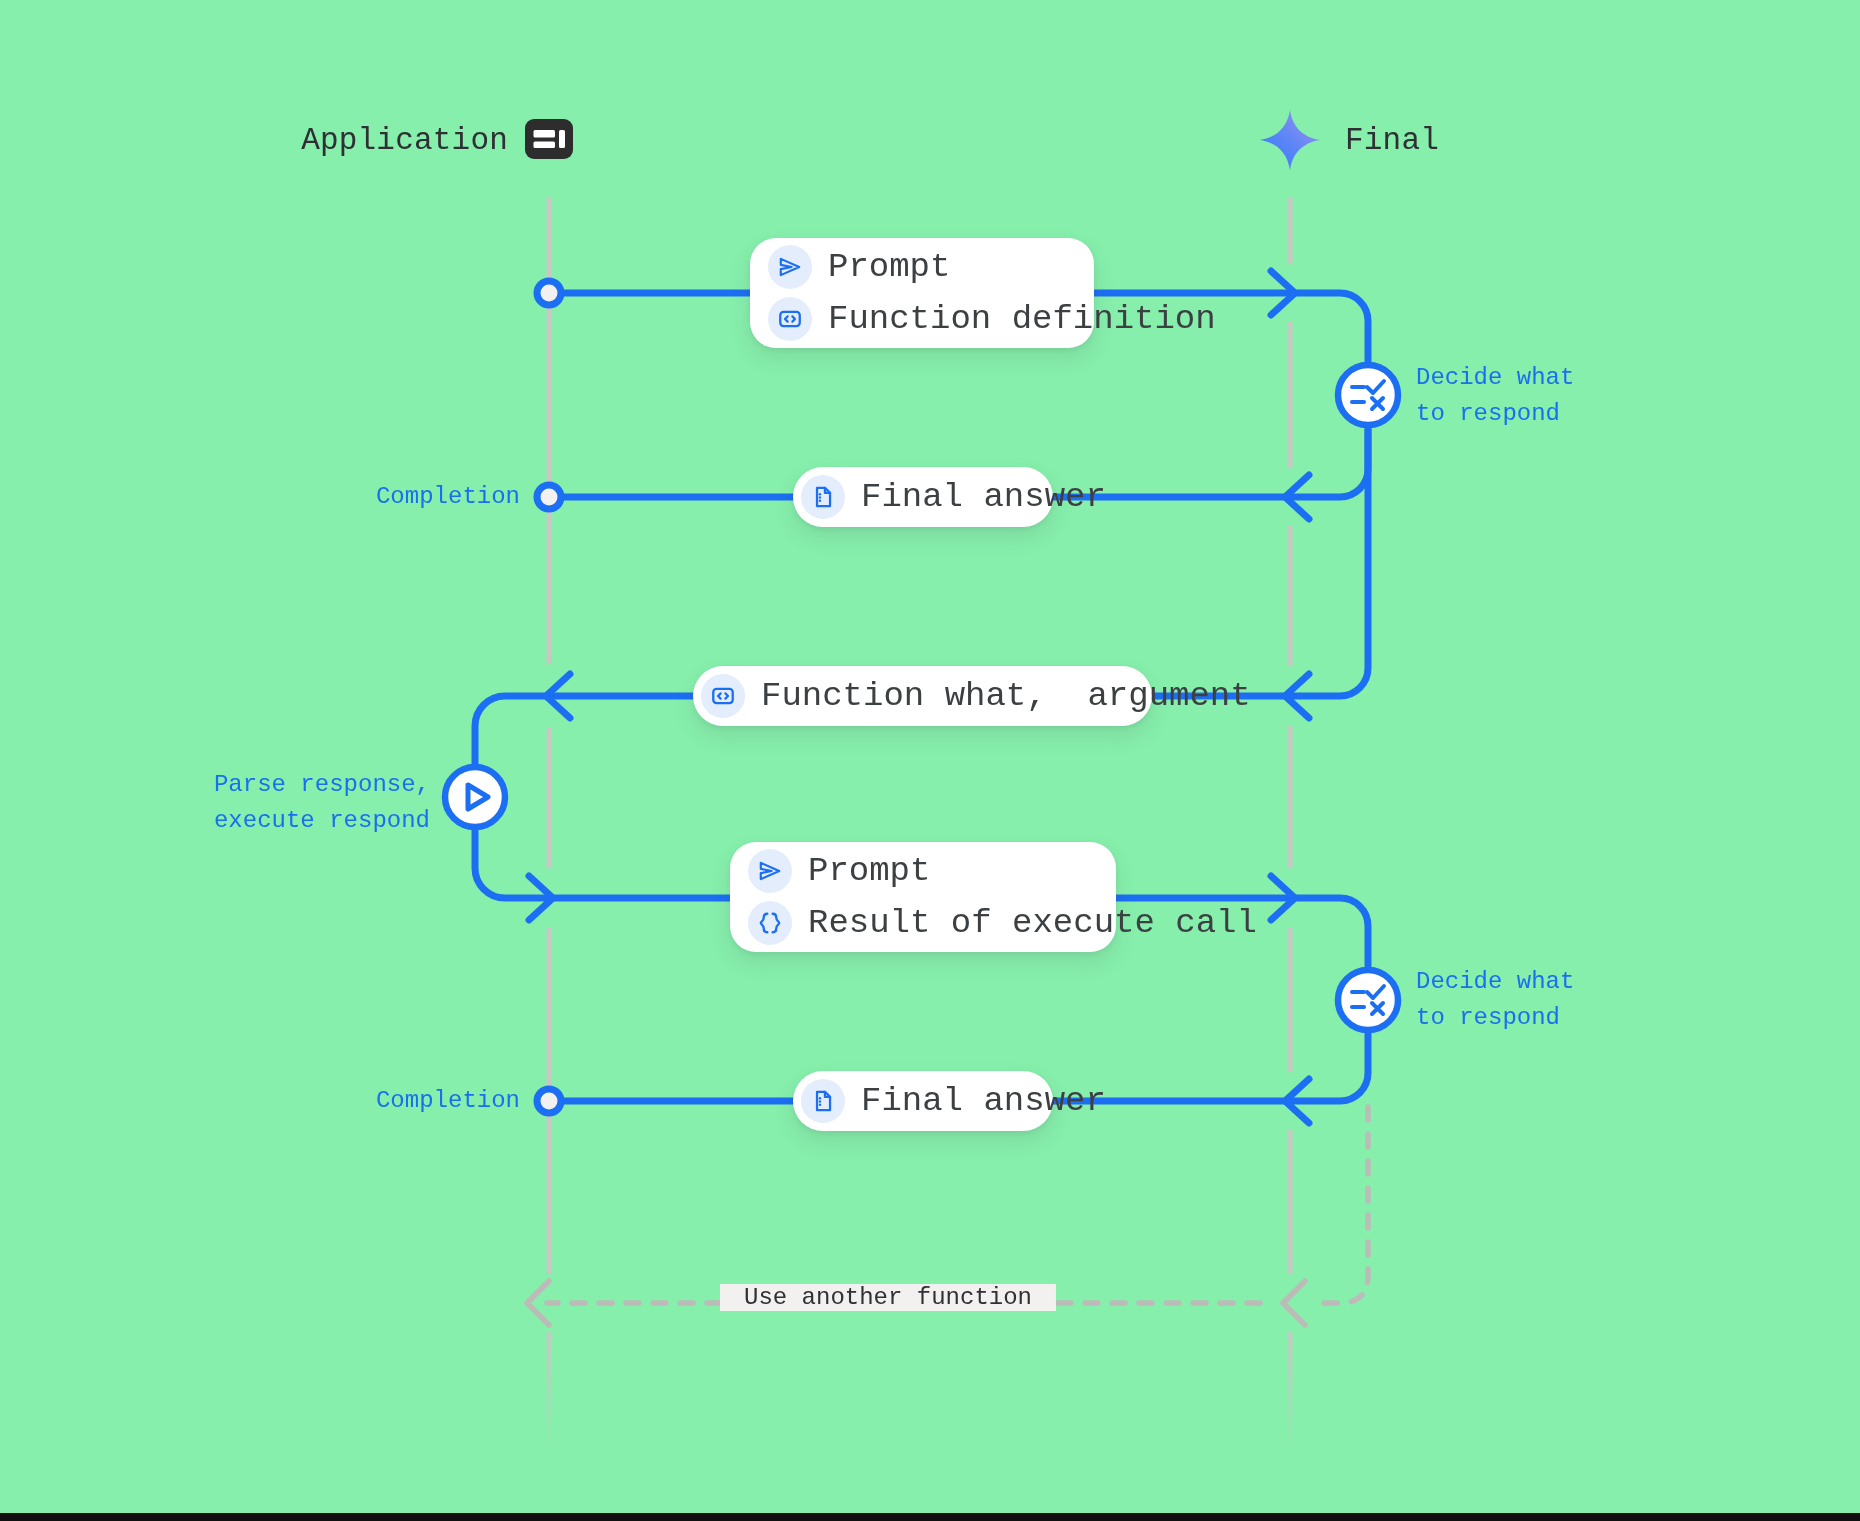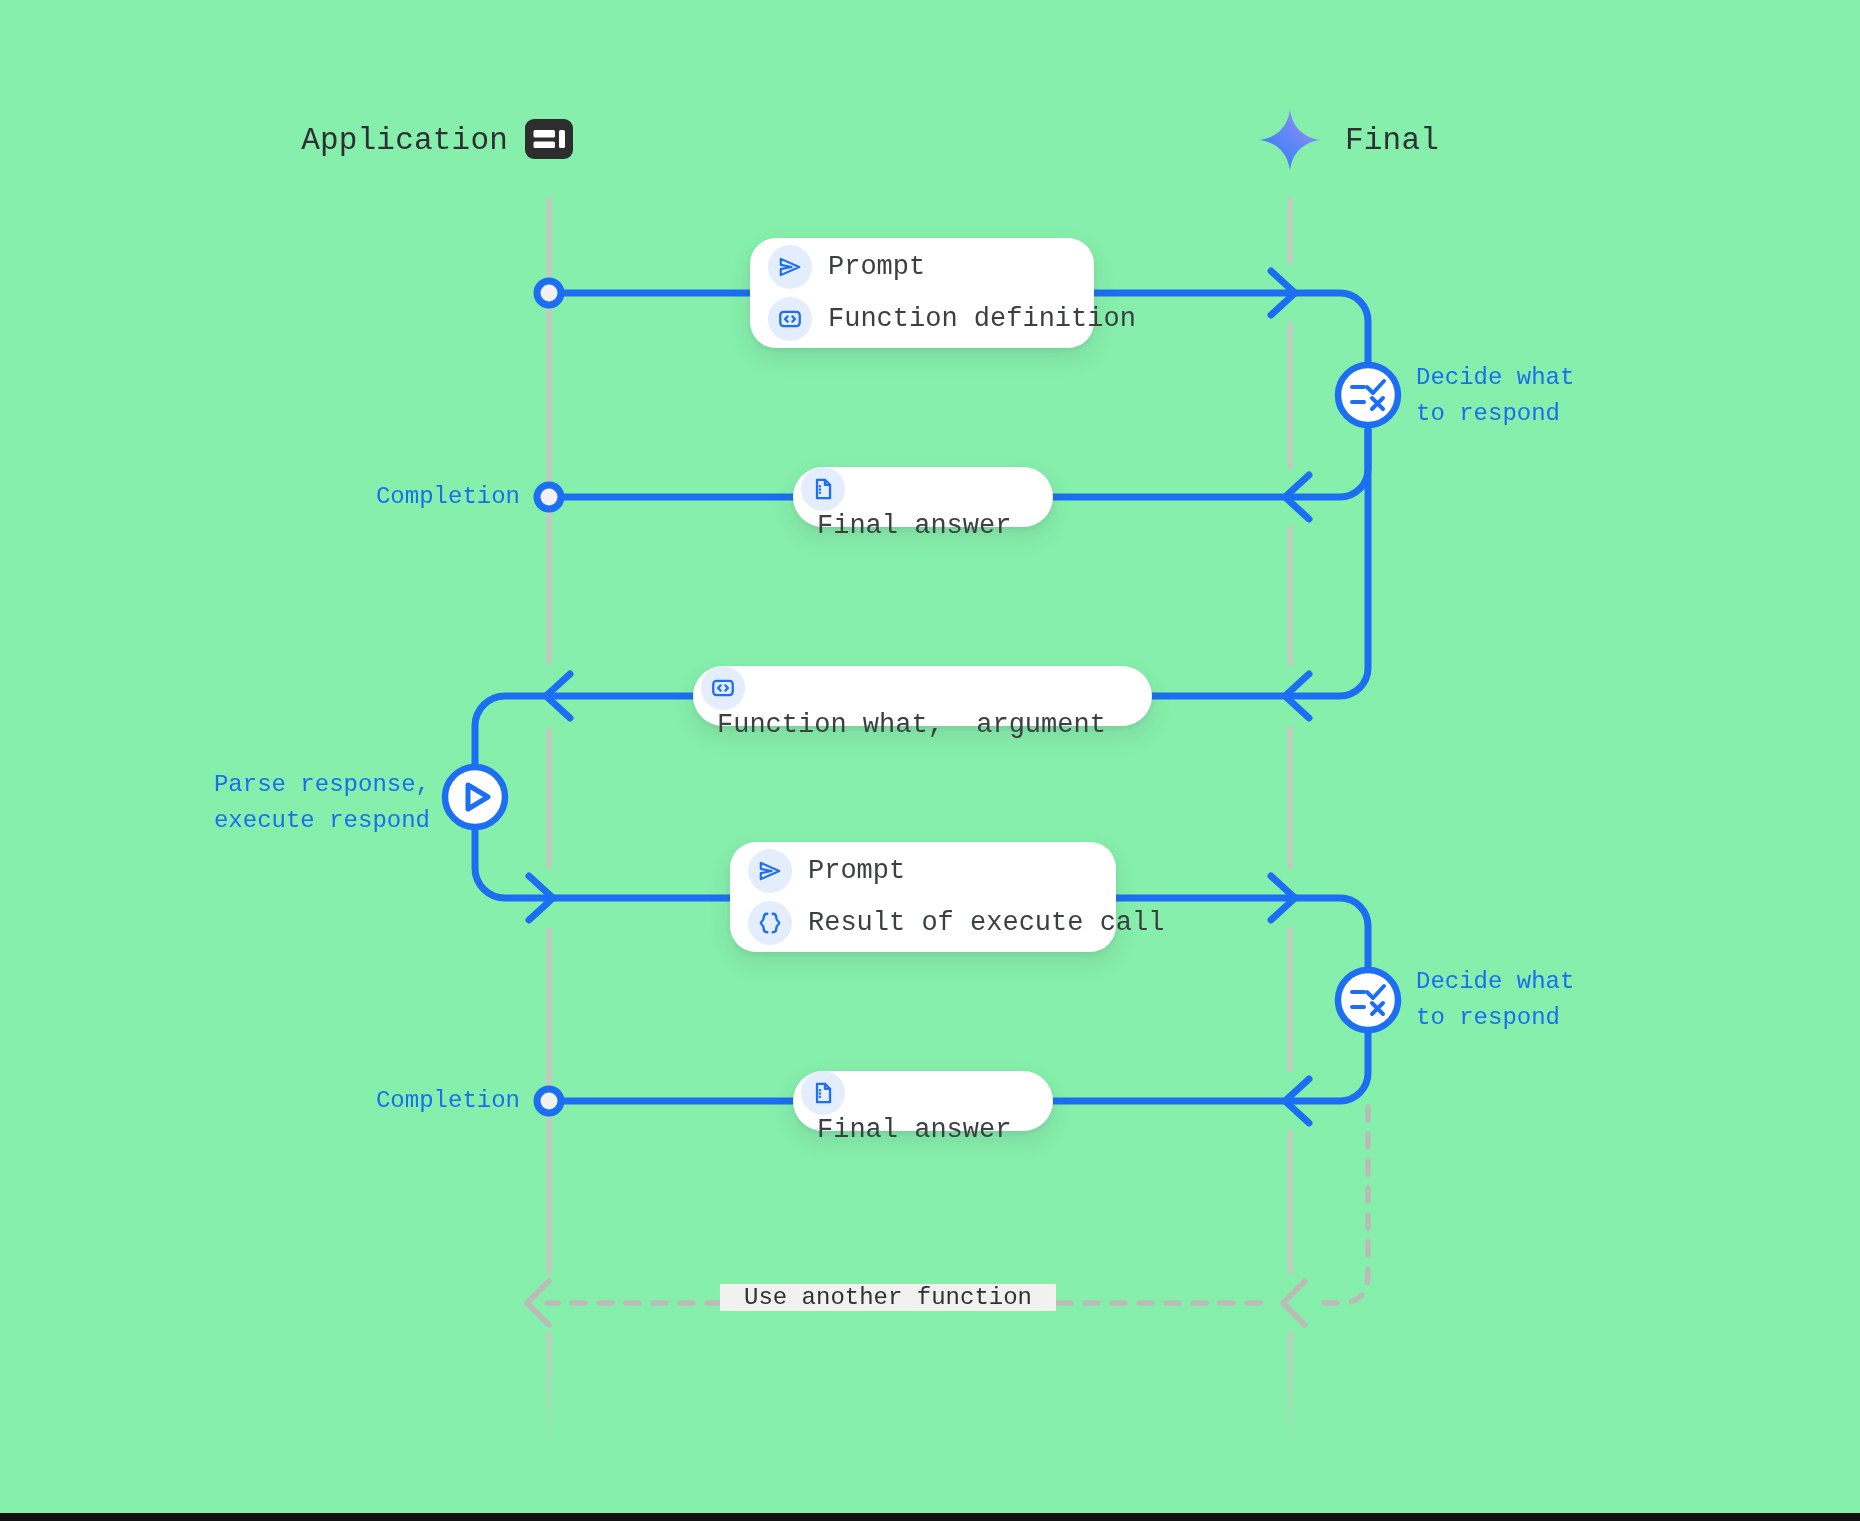--- a/index.html
+++ b/index.html
@@ -13,28 +13,28 @@
   svg.layer{position:absolute;left:0;top:0;}
   
   .actor-label{font-size:31px;font-weight:500;color:#2e3033;letter-spacing:.2px;}
   
   .msg-box{
     position:absolute;background:#ffffff;border-radius:26px;
     box-shadow:0 10px 22px rgba(60,64,67,.12), 0 2px 5px rgba(60,64,67,.08);
     display:flex;flex-direction:column;justify-content:space-evenly;
     padding:0 0 0 18px;box-sizing:border-box;
   }
-  .msg-box.pill{border-radius:30px;flex-direction:column;align-items:flex-start;padding:0 0 0 8px;}
+  .msg-box.pill{border-radius:30px;flex-direction:row;align-items:center;padding:0 0 0 8px;}
   .msg-row{display:flex;align-items:center;gap:16px;}
   .chip{
     width:44px;height:44px;border-radius:50%;background:#e4edfc;
     display:flex;align-items:center;justify-content:center;flex:0 0 44px;
   }
   .chip svg{width:26px;height:26px;display:block;}
-  .msg-label{font-size:27px;color:#3c4043;font-weight:500;white-space:pre;}
+  .msg-label{font-size:34px;color:#3c4043;font-weight:500;white-space:pre;}
   .pill .msg-label{margin-left:16px;}
   
   .blue-label{font-size:24px;line-height:36px;color:#1a6ff0;font-weight:500;}
   .right-align{text-align:right;}
   .loop-label{
     font-size:24px;font-weight:500;color:#303134;background:#f2f1ef;
     padding:0 24px;white-space:nowrap;transform:translateX(-50%);
   }
   .bottom-bar{position:absolute;left:0;bottom:0;width:100%;height:8px;background:#101010;}
 </style>

